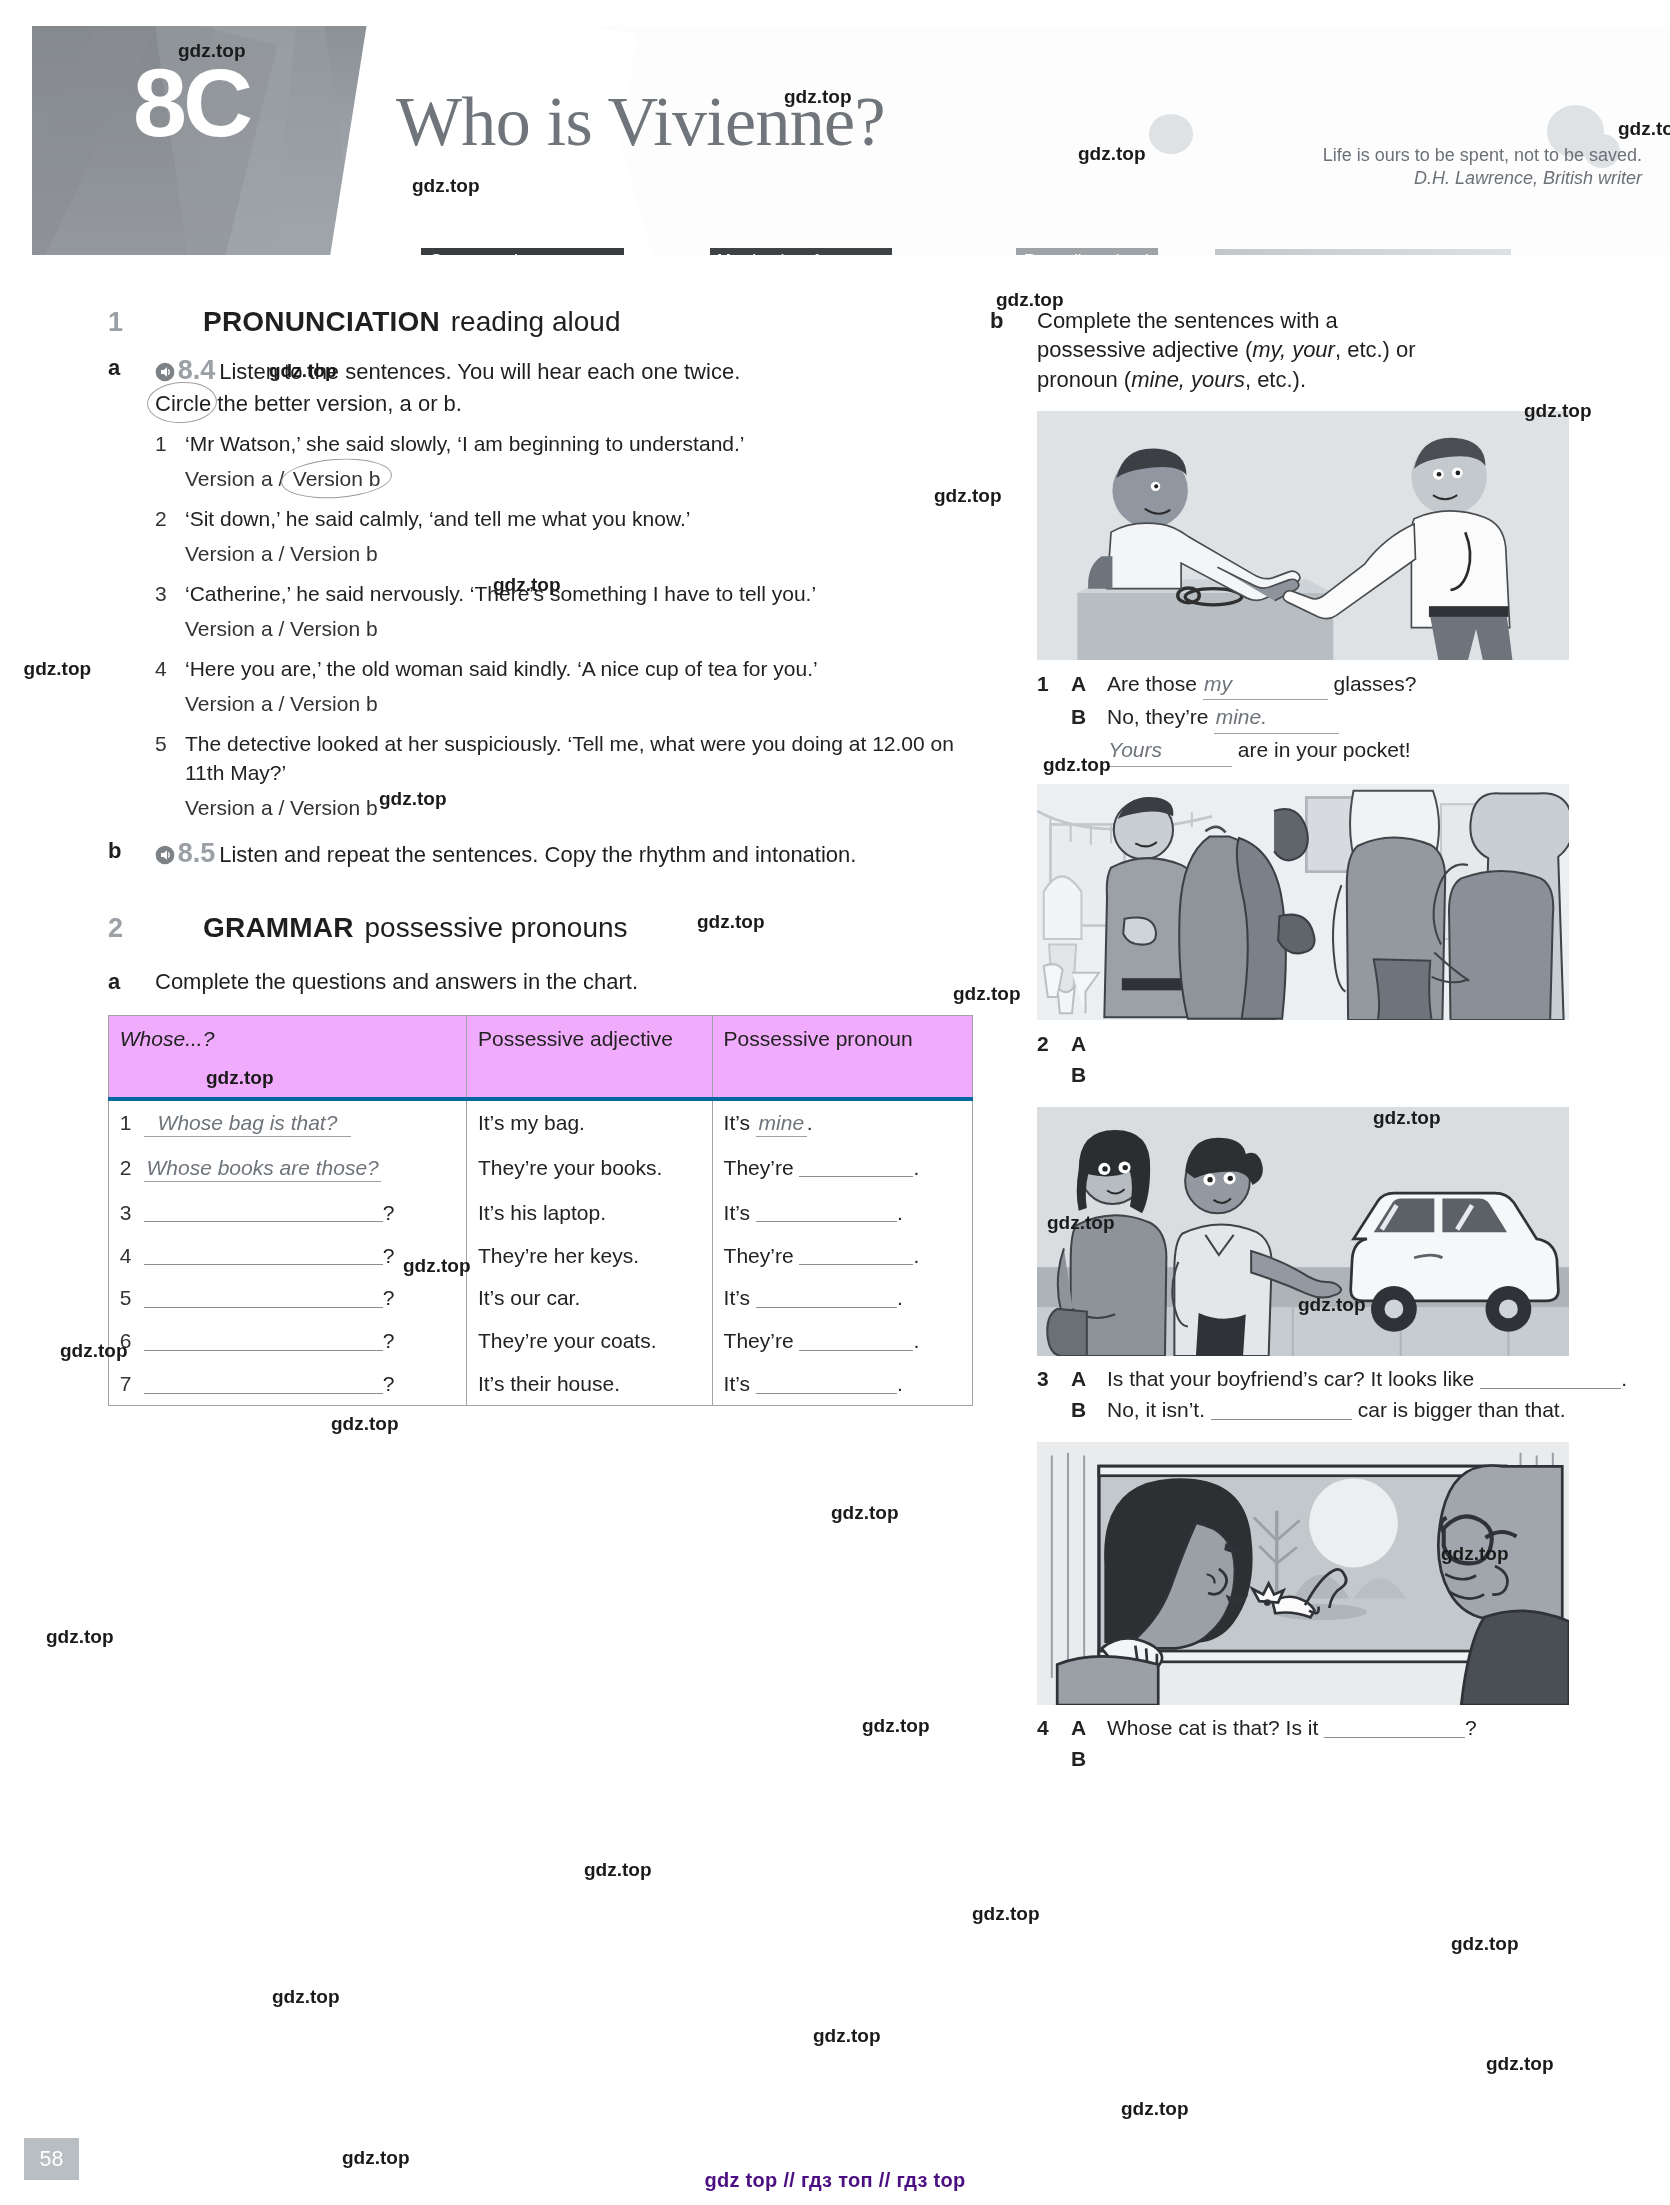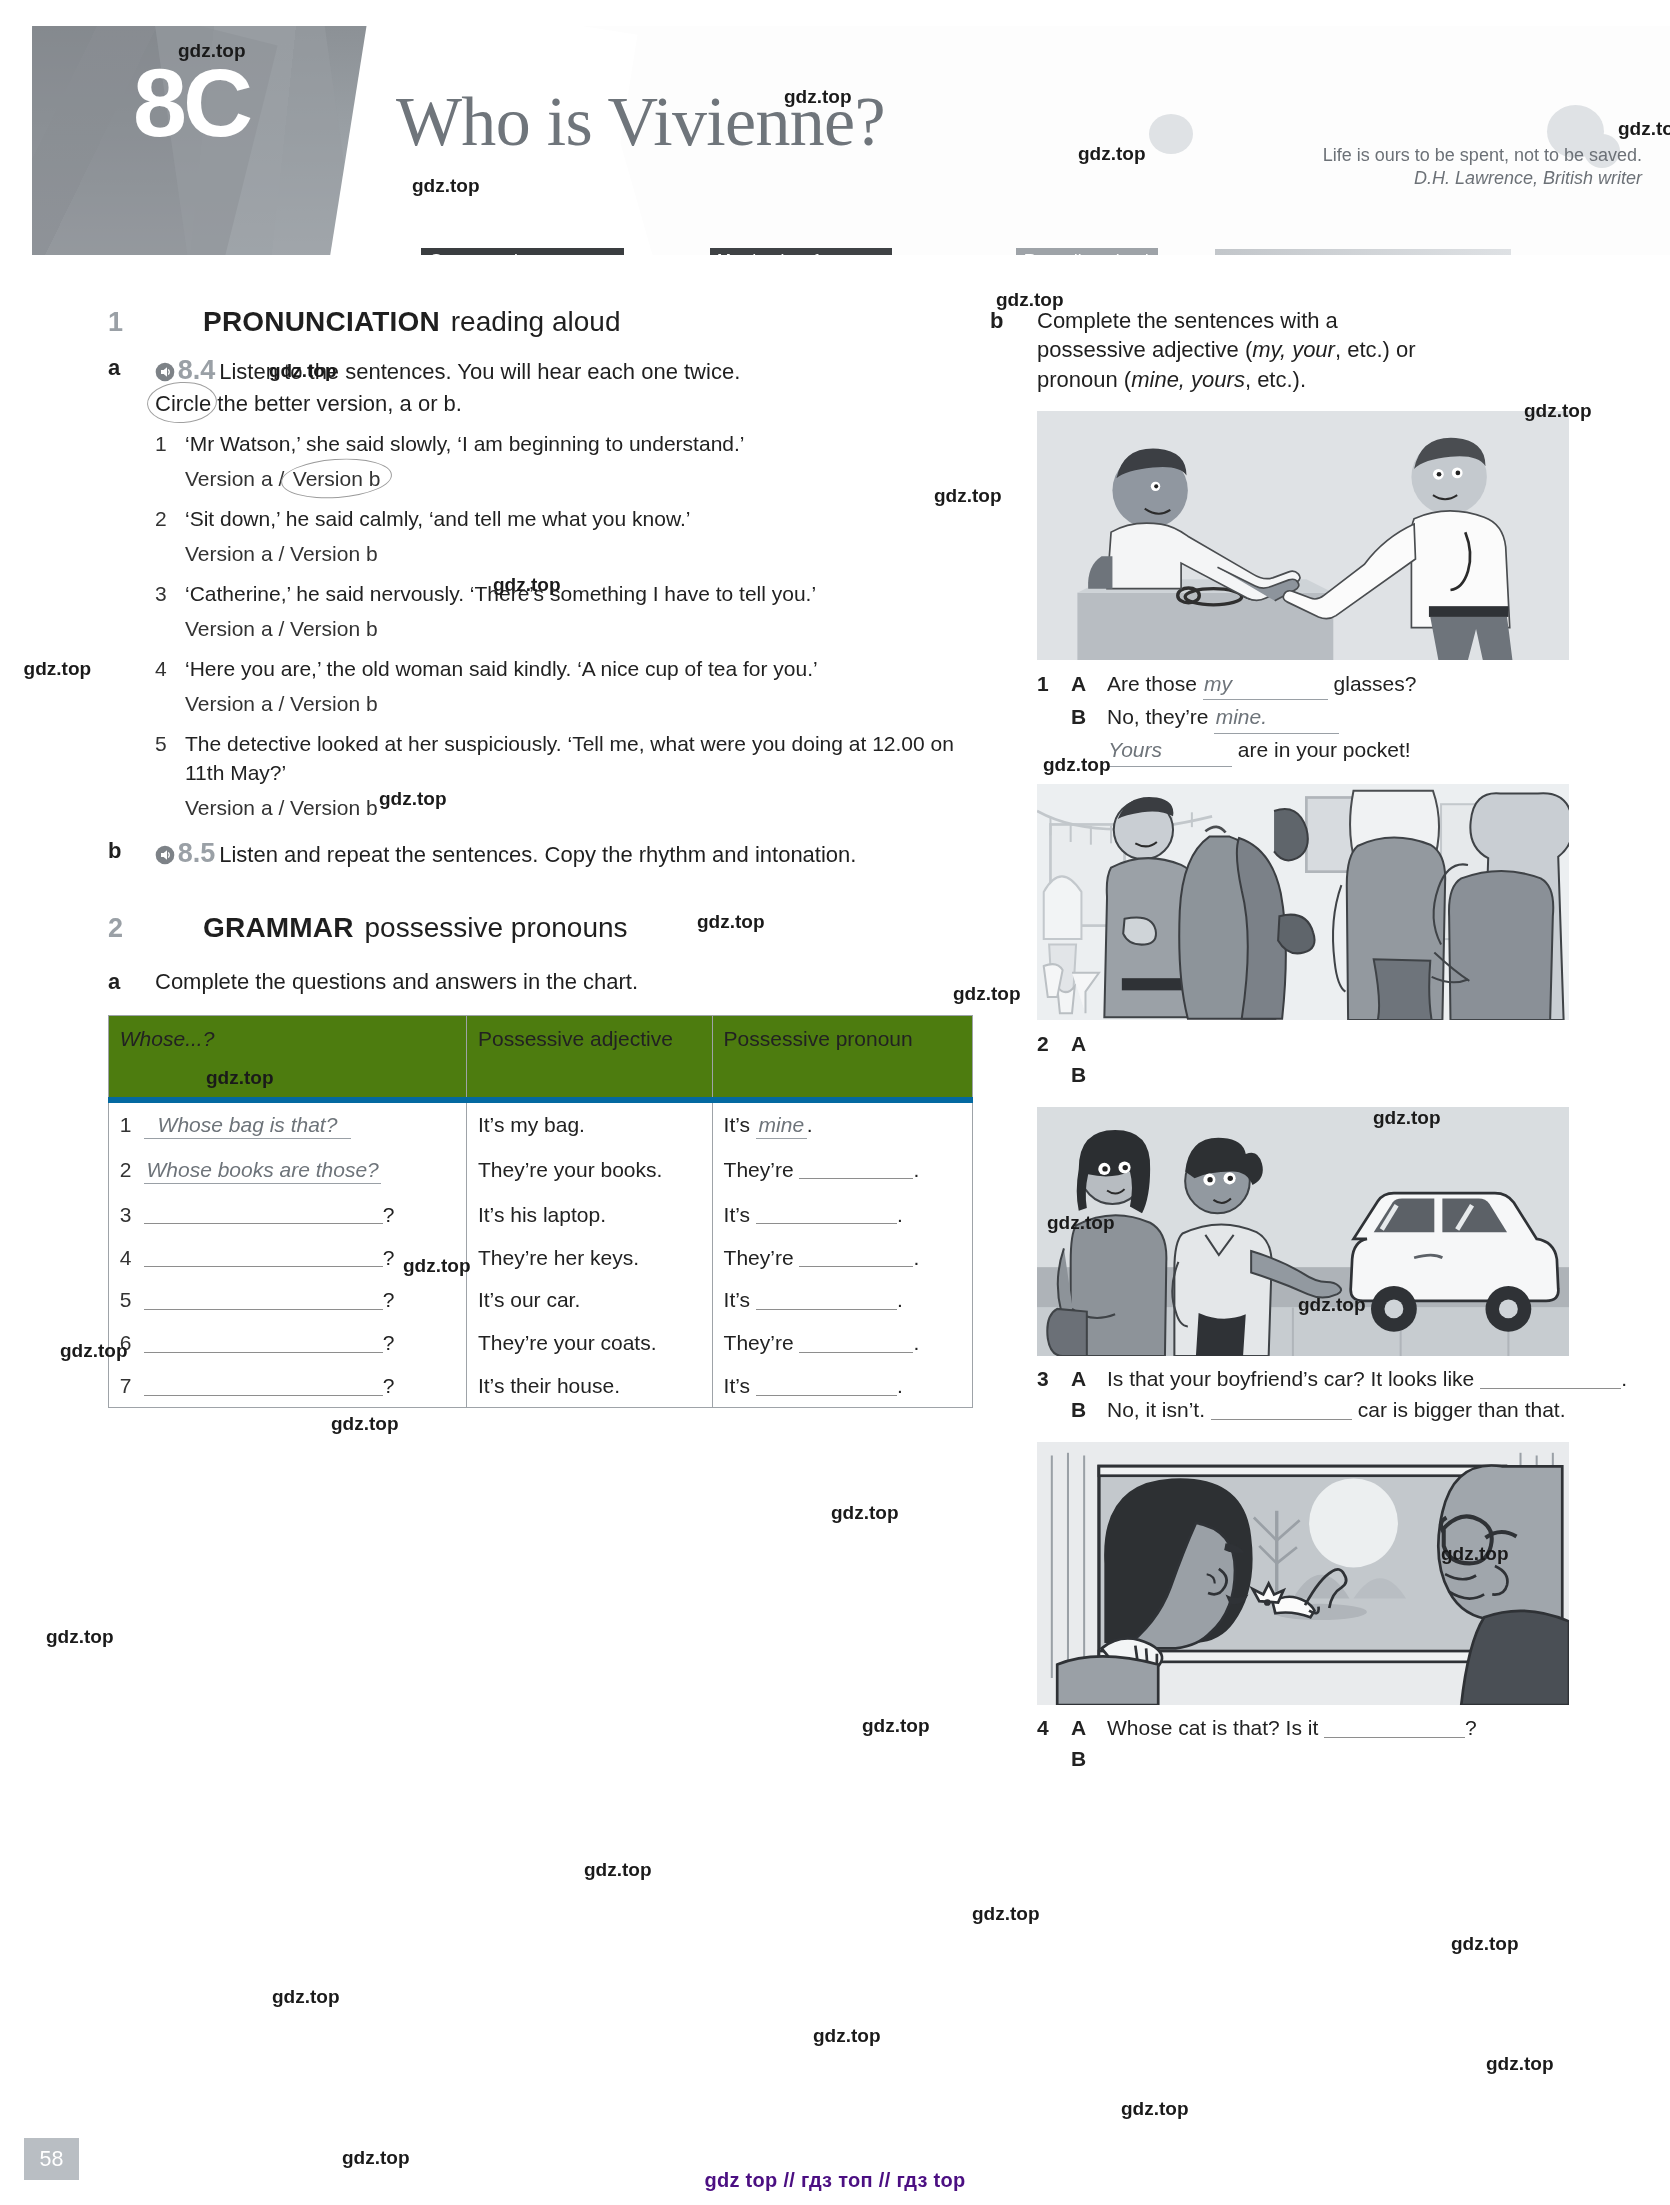--- a/index.html
+++ b/index.html
@@ -129,21 +129,21 @@
   
   .chart{
     margin:19px 0 0 0;border:1px solid #9ea3a8;width:865px;
     border-collapse:collapse;background:#fff;
   }
   .chart td,.chart th{
     border-left:1px solid #9ea3a8;vertical-align:top;
     padding:9.4px 10.8px;font-size:21px;color:#222;font-weight:400;text-align:left;
   }
   .chart tr.head th{
-    background:#4d7c0f;border-bottom:6px solid #0369a1;
+    background:#f0abfc;border-bottom:4px solid #0369a1;
     font-weight:400;height:62px;line-height:1.22;margin-top:44px;
   }
   .chart th:first-child,.chart td:first-child{border-left:none;}
   .chart .whose{font-style:italic;}
   .chart td.c1{width:357px;}
   .chart td.c2{width:249px;}
   .chart td.c3{width:259px;}
   .rownum{display:inline-block;width:24px;color:#333;}
   .handw{
     font-style:italic;color:#6e747a;border-bottom:0.9px solid #9aa0a6;

